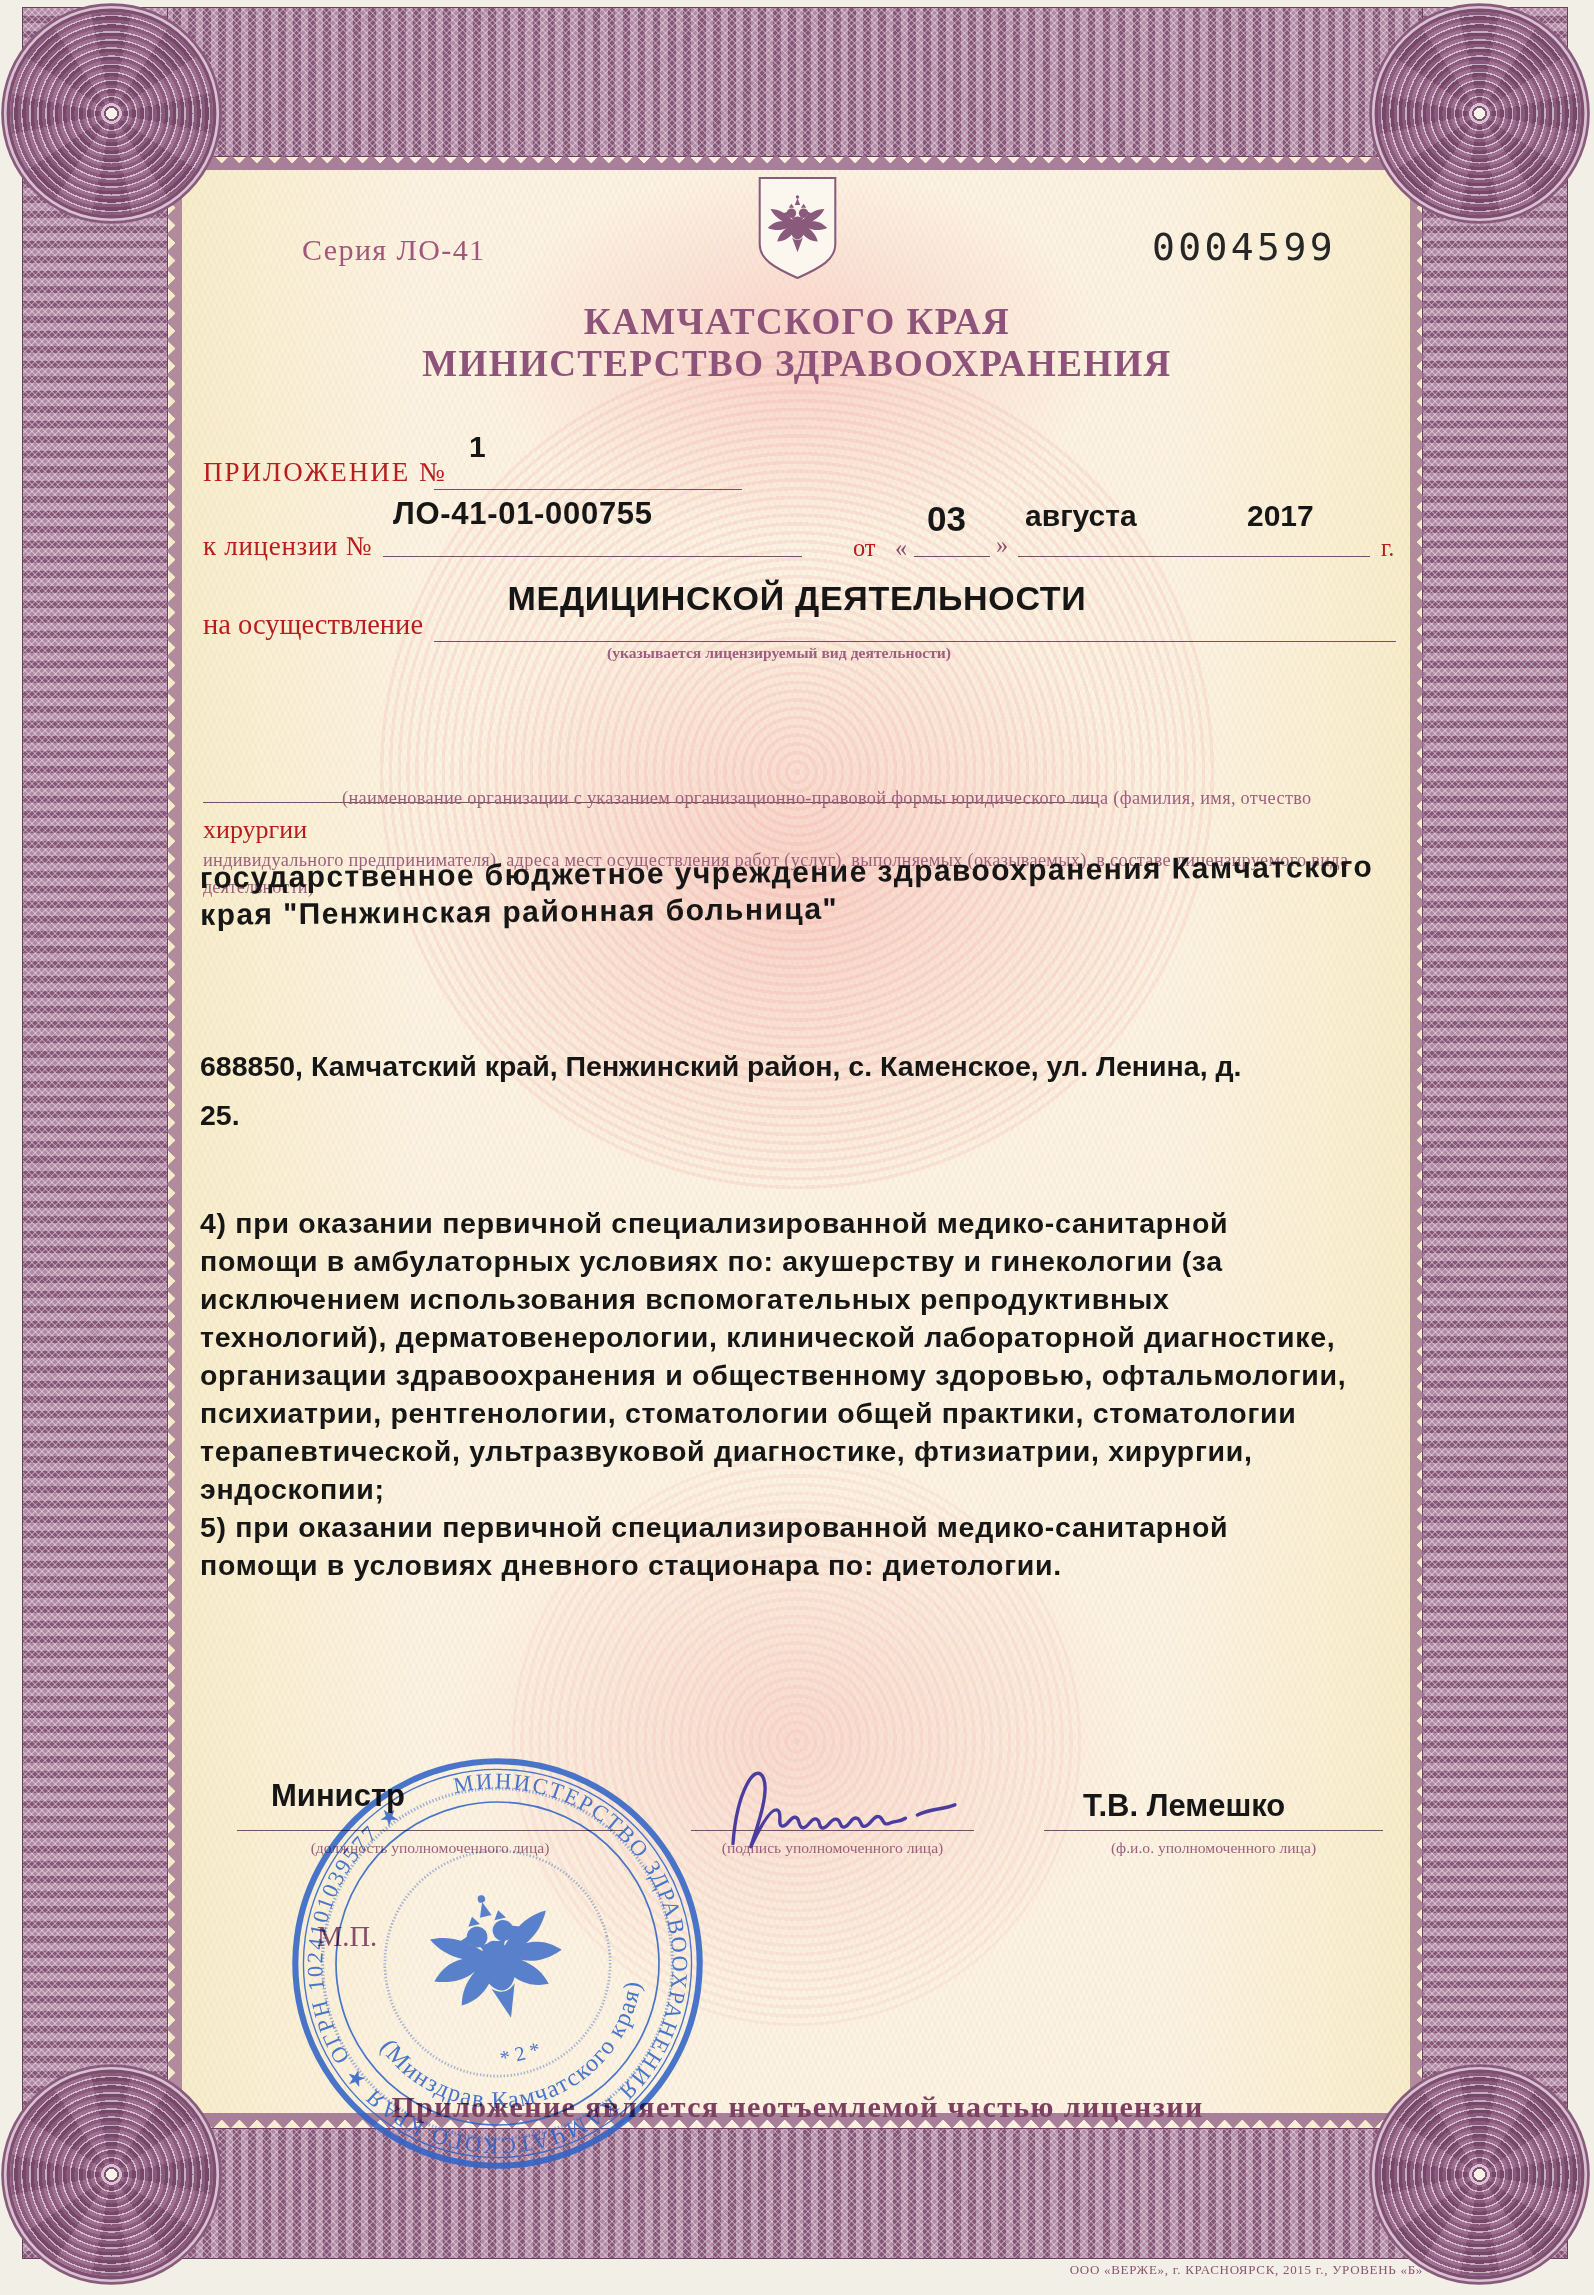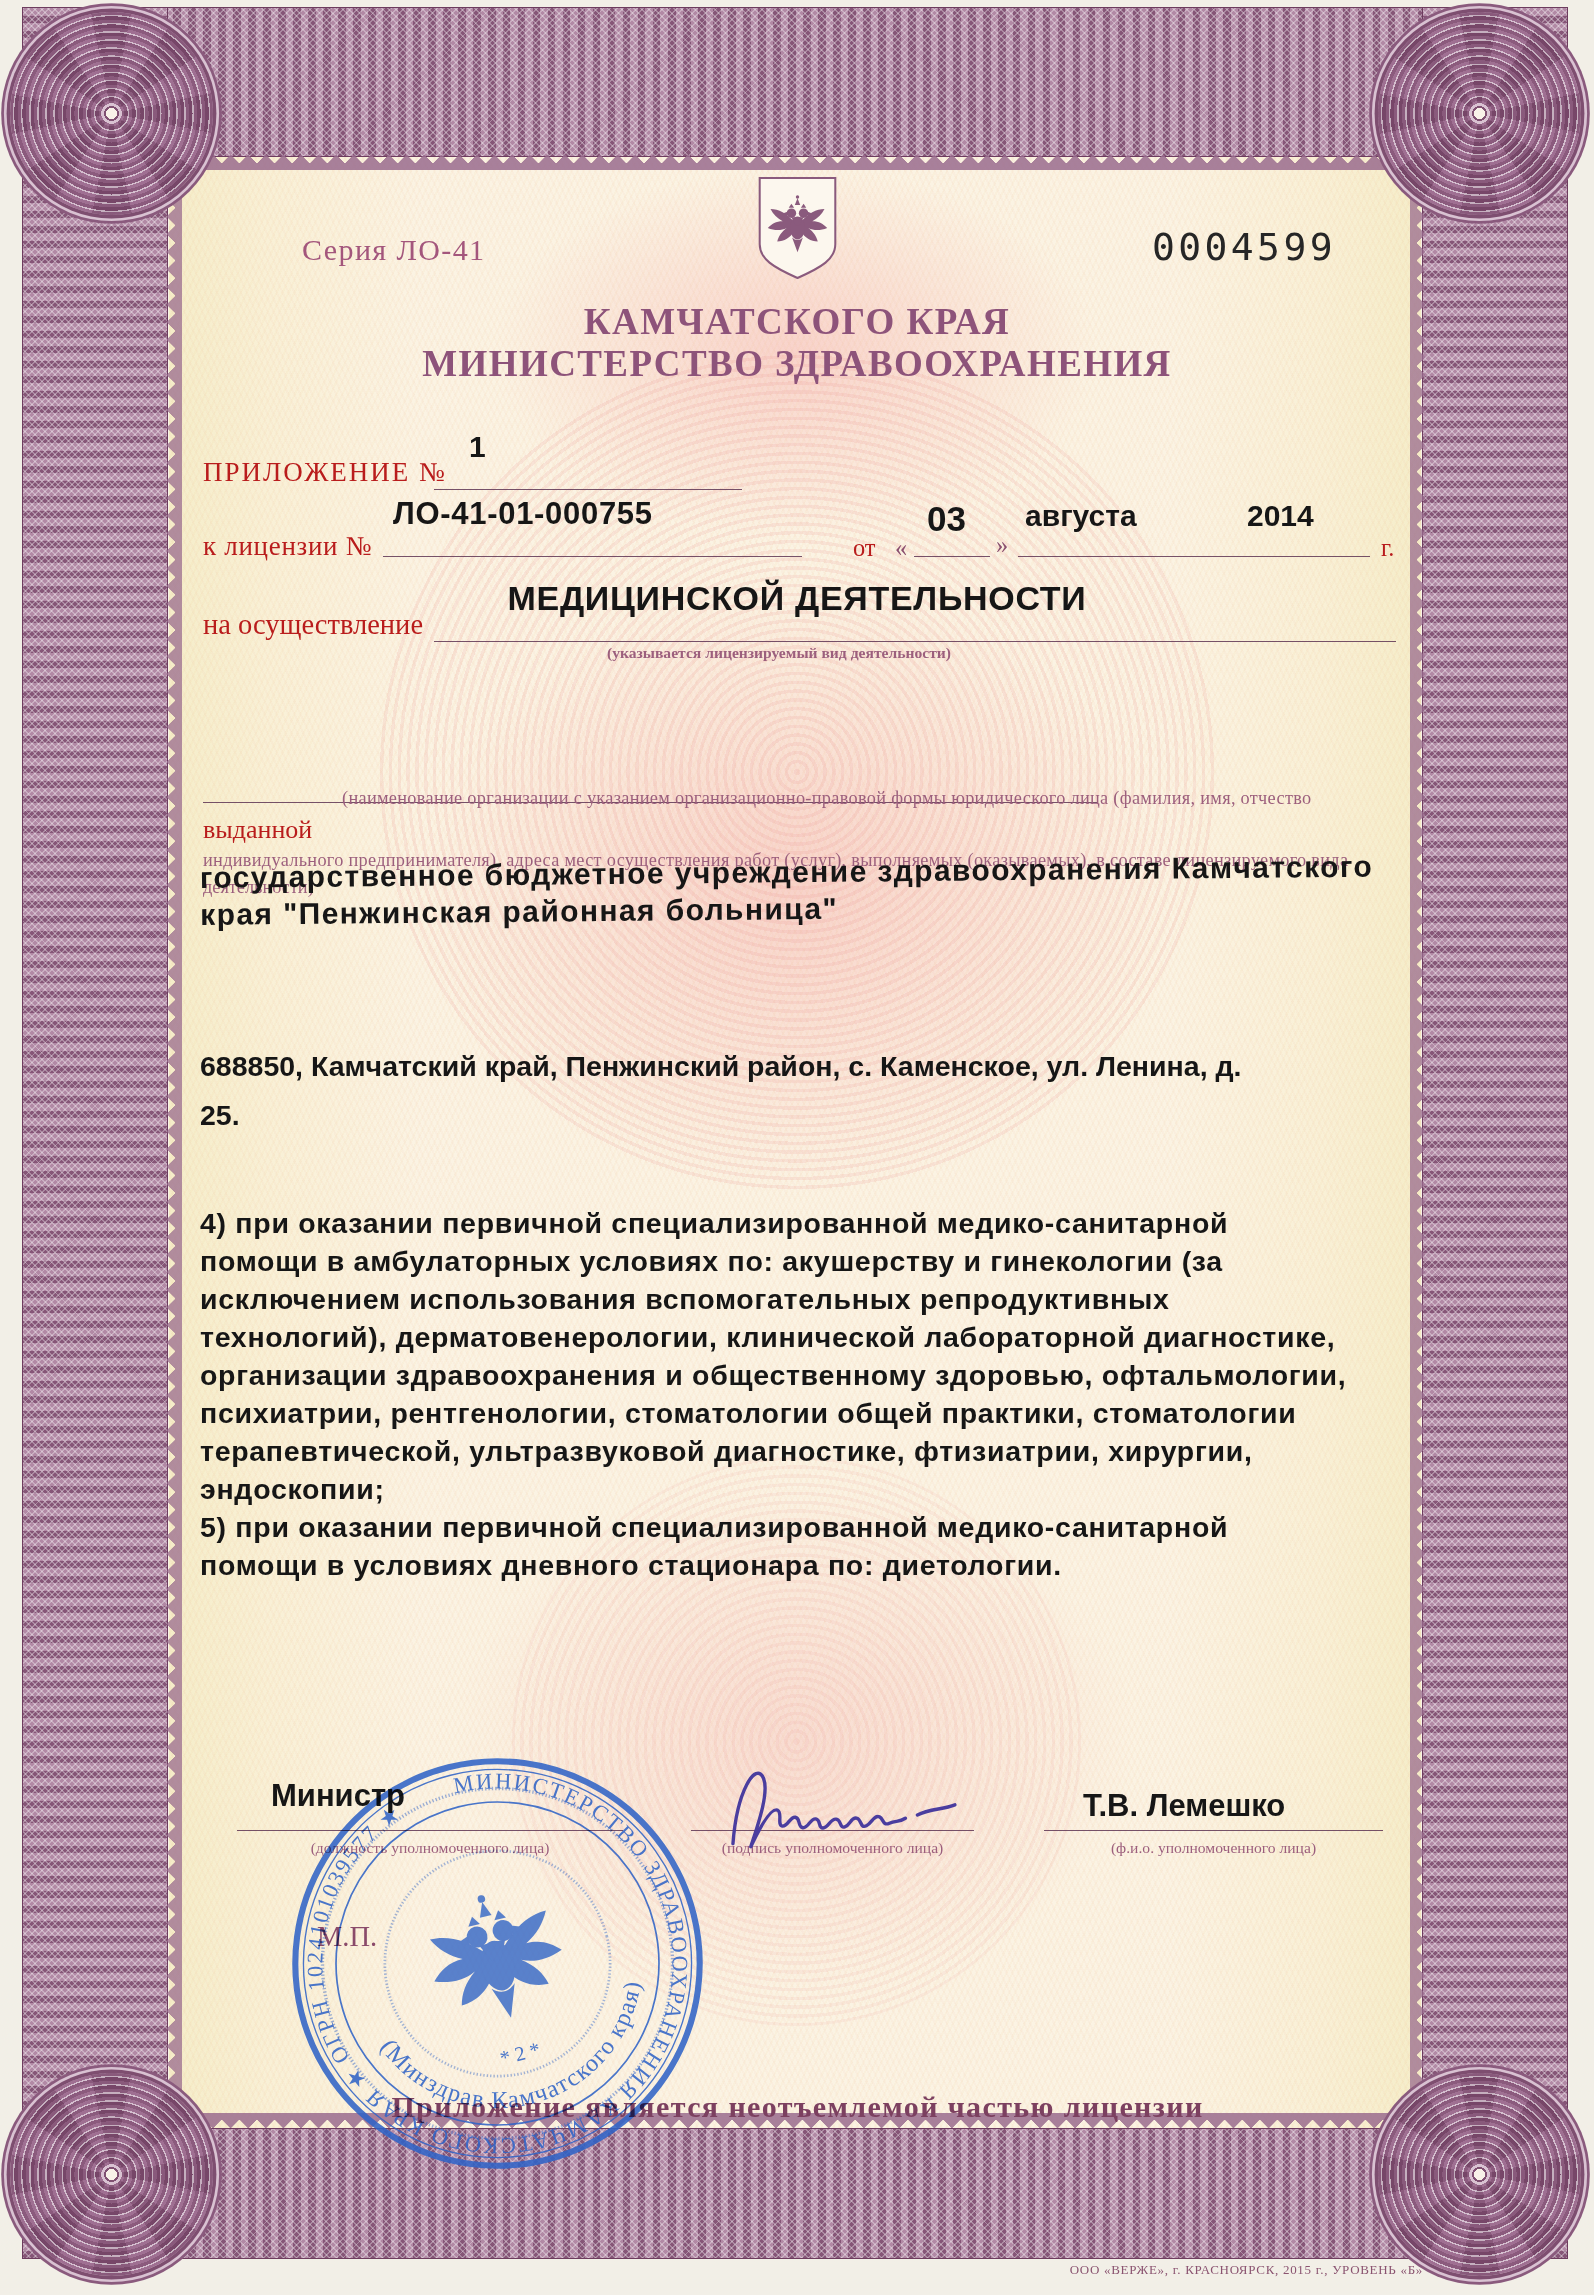--- a/index.html
+++ b/index.html
@@ -182,31 +182,31 @@
 
     <div class="abs typed" id="license-number">ЛО-41-01-000755</div>
     <div class="abs lbl" id="license-label">к лицензии  №</div>
     <div class="rule" style="left:383px;top:556px;width:419px;"></div>
     <div class="abs lbl" id="from-label">от</div>
     <div class="abs" id="quote-open">«</div>
     <div class="abs typed" id="day">03</div>
     <div class="rule" style="left:914px;top:556px;width:76px;"></div>
     <div class="abs" id="quote-close">»</div>
     <div class="abs typed" id="month">августа</div>
-    <div class="abs typed" id="year">2014</div>
+    <div class="abs typed" id="year">2017</div>
     <div class="rule" style="left:1018px;top:556px;width:352px;"></div>
     <div class="abs lbl" id="year-suffix">г.</div>
 
     <div class="abs typed" id="activity-title">МЕДИЦИНСКОЙ ДЕЯТЕЛЬНОСТИ</div>
     <div class="abs lbl" id="carry-label">на осуществление</div>
     <div class="rule" style="left:434px;top:641px;width:962px;"></div>
     <div class="abs cap" id="carry-caption">(указывается лицензируемый вид деятельности)</div>
 
     <div class="rule" style="left:203px;top:802px;width:895px;"></div>
-    <div class="abs lbl" id="issued-label">выданной</div>
+    <div class="abs lbl" id="issued-label">хирургии</div>
     <div class="abs cap" id="issued-cap1">(наименование организации с указанием организационно-правовой формы юридического лица (фамилия, имя, отчество</div>
     <div class="abs cap" id="issued-cap2">индивидуального предпринимателя), адреса мест осуществления работ (услуг), выполняемых (оказываемых), в составе лицензируемого вида</div>
     <div class="abs cap" id="issued-cap3">деятельности)</div>
     <div class="abs typed pre" id="organization">государственное бюджетное  учреждение здравоохранения Камчатского
 края "Пенжинская районная больница"</div>
     <div class="abs typed pre" id="address">  688850, Камчатский край, Пенжинский район, с. Каменское, ул. Ленина, д.
 25.</div>
 
     <div class="abs typed pre" id="works">4) при оказании первичной специализированной медико-санитарной
 помощи в амбулаторных условиях по: акушерству и гинекологии (за

